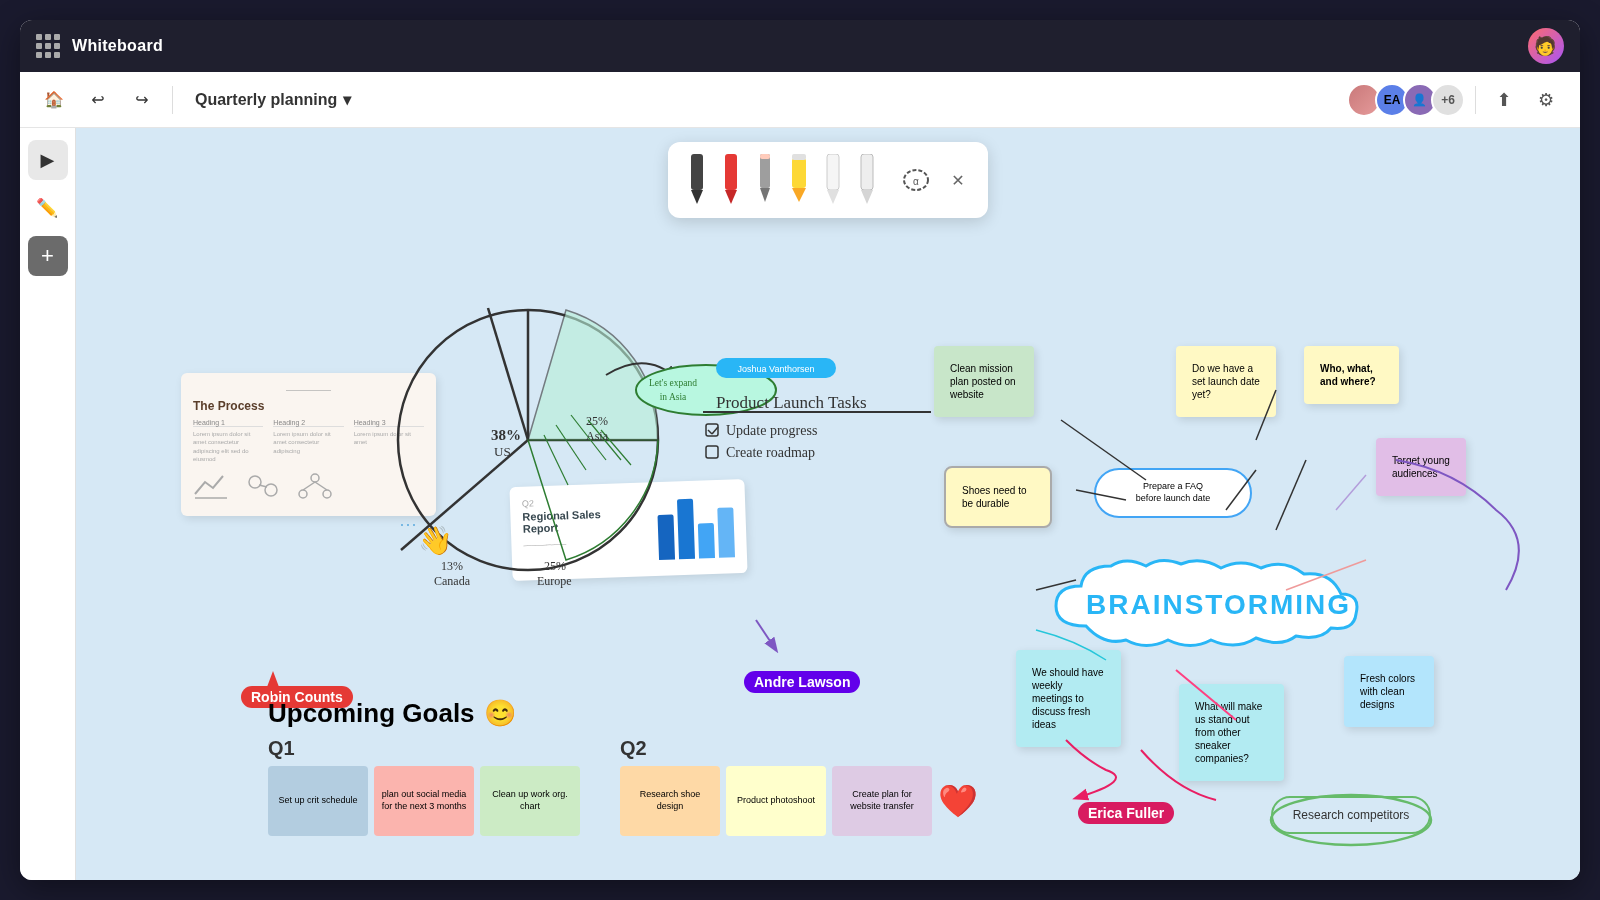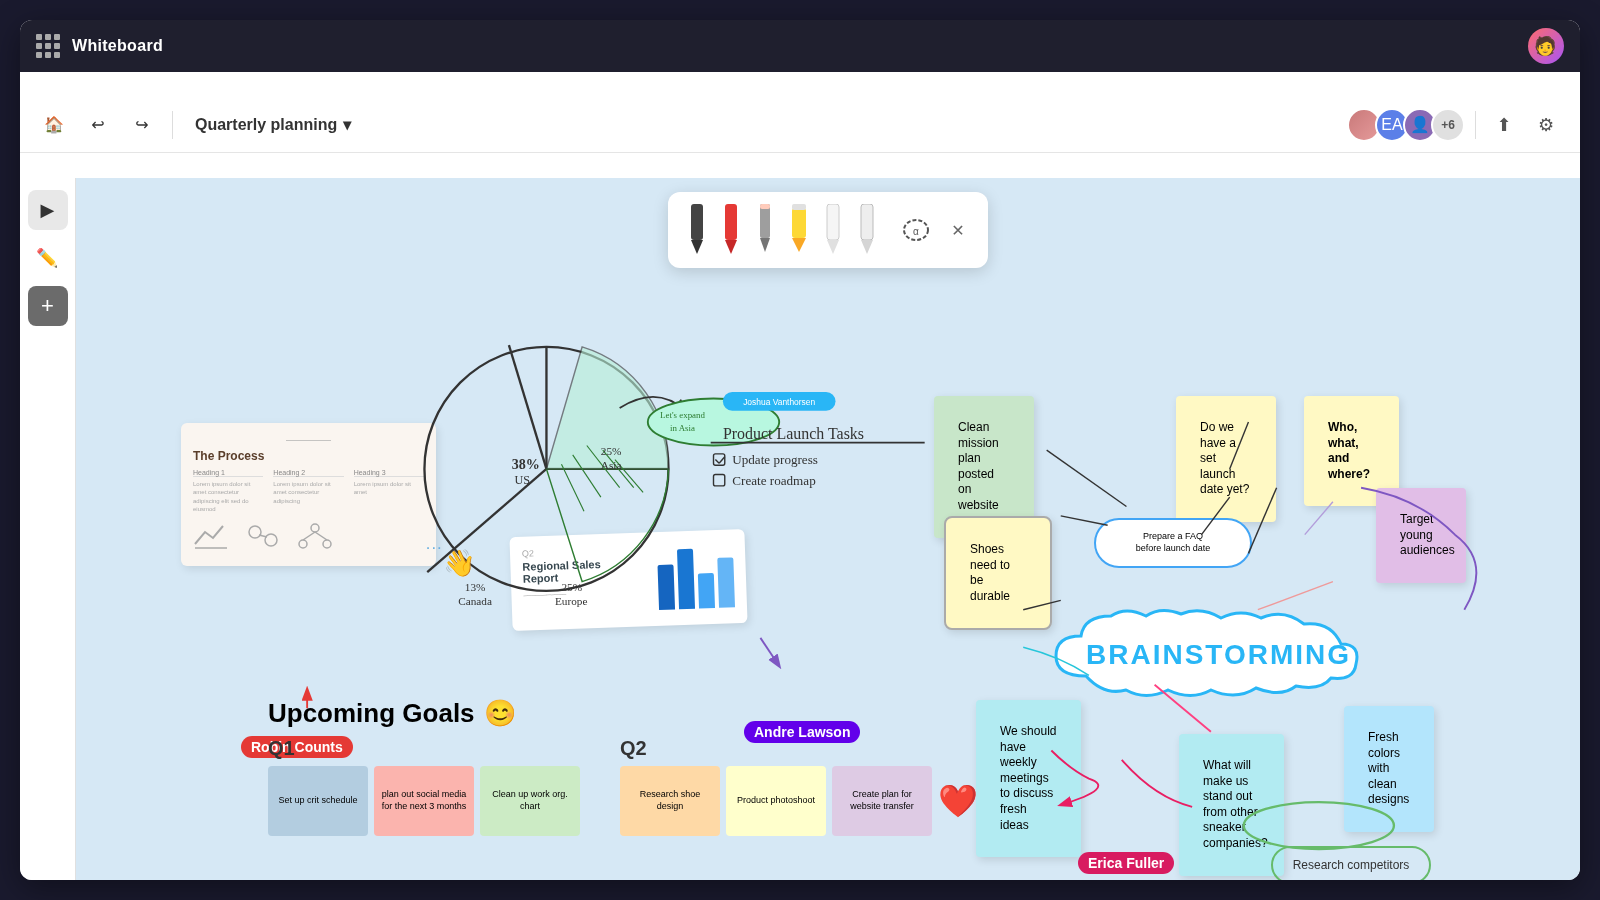--- a/index.html
+++ b/index.html
@@ -8,21 +8,20 @@
     .app-window {
       width: 1560px;
       height: 860px;
       margin: 20px auto;
       background: #fff;
       border-radius: 12px;
       overflow: hidden;
       display: flex;
       flex-direction: column;
       box-shadow: 0 8px 32px rgba(0,0,0,0.4);
-      gap: 25px;
     }
 
     
     .title-bar {
       background: #1f1f2e;
       height: 52px;
       display: flex;
       align-items: center;
       padding: 0 16px;
       gap: 12px;
@@ -101,21 +100,21 @@
     .avatar-group {
       display: flex;
       align-items: center;
     }
     .avatar-sm {
       width: 34px; height: 34px;
       border-radius: 50%;
       border: 2px solid #fff;
       margin-left: -6px;
       display: flex; align-items: center; justify-content: center;
-      font-size: 16px; font-weight: 400; color: #ffffff;
+      font-size: 12px; font-weight: 700; color: #000000;
     }
     .avatar-sm:first-child { margin-left: 0; }
     .avatar-count {
       background: #e0e0e0;
       color: #555;
       font-size: 12px;
       font-weight: 600;
     }
     .toolbar-icon-btn {
       width: 36px; height: 36px;
@@ -192,22 +191,22 @@
       align-items: center;
       cursor: pointer;
       padding: 4px;
       border-radius: 6px;
     }
 
     
     .sticky-note {
       position: absolute;
       border-radius: 4px;
-      padding: 24px;
-      font-size: 12px;
+      padding: 16px;
+      font-size: 10px;
       line-height: 1.3;
       font-family: 'Segoe UI', Arial, sans-serif;
       box-shadow: 2px 3px 8px rgba(0,0,0,0.12);
     }
 
     
     .process-card {
       position: absolute;
       top: 245px;
       left: 105px;
@@ -572,21 +571,21 @@
 
 
       <div style="position:absolute; left:960px; top:428px; width:340px; height:95px;">
         <svg viewBox="0 0 340 95" width="340" height="95">
 
           <path d="M 50,70 Q 20,70 20,50 Q 20,30 45,30 Q 48,10 75,10 Q 90,0 110,10 Q 125,0 145,8 Q 165,0 185,12 Q 205,2 225,12 Q 248,2 268,18 Q 295,15 305,38 Q 325,38 320,58 Q 318,75 295,72 Q 285,85 260,80 Q 245,92 220,82 Q 200,95 175,84 Q 155,95 132,84 Q 110,95 90,84 Q 68,90 50,70 Z" fill="white" stroke="#29b6f6" stroke-width="3"></path>
           <text x="50" y="58" font-size="28" font-family="Arial Black, sans-serif" font-weight="900" fill="#29b6f6" letter-spacing="2">BRAINSTORMING</text>
         </svg>
       </div>
 
-      <div class="sticky-note" style="left:900px; top:522px; width:105px; background:#b2ebf2;">
+      <div class="sticky-note" style="left:940px; top:522px; width:105px; background:#b2ebf2;">
         <span>We should have weekly meetings to discuss fresh ideas</span>
       </div>
 
       <div class="sticky-note" style="left:1103px; top:556px; width:105px; background:#b2ebf2;">
         <span>What will make us stand out from other sneaker companies?</span>
       </div>
 
       <div class="sticky-note" style="left:1268px; top:528px; width:90px; background:#b3e5fc;">
         <span>Fresh colors with clean designs</span>
       </div>

